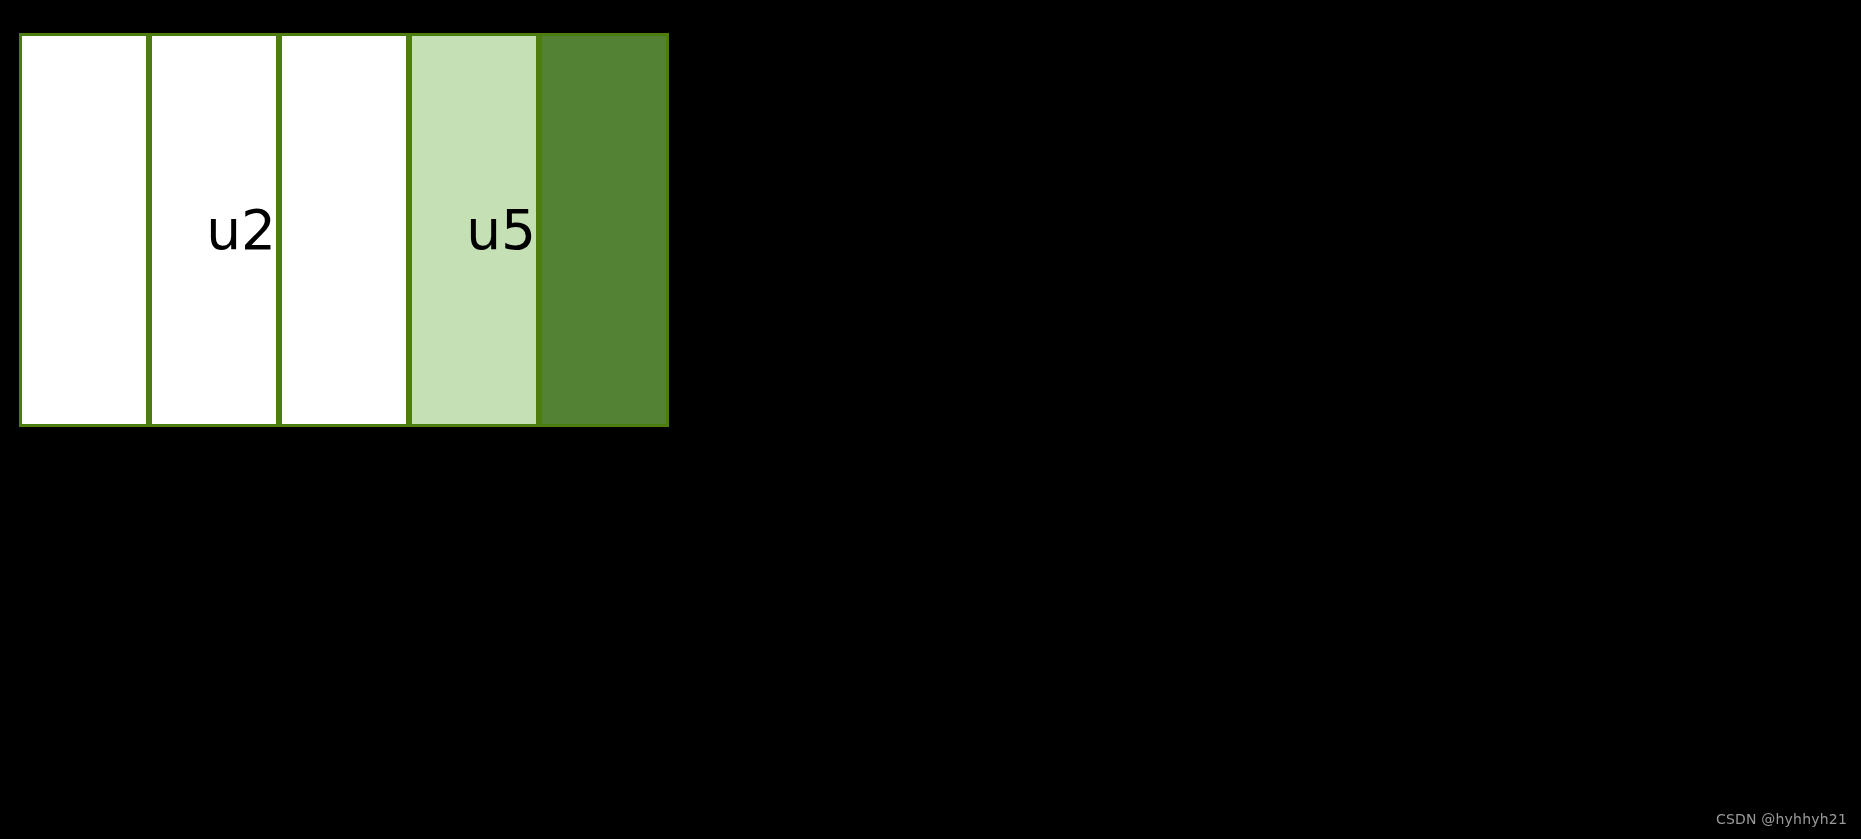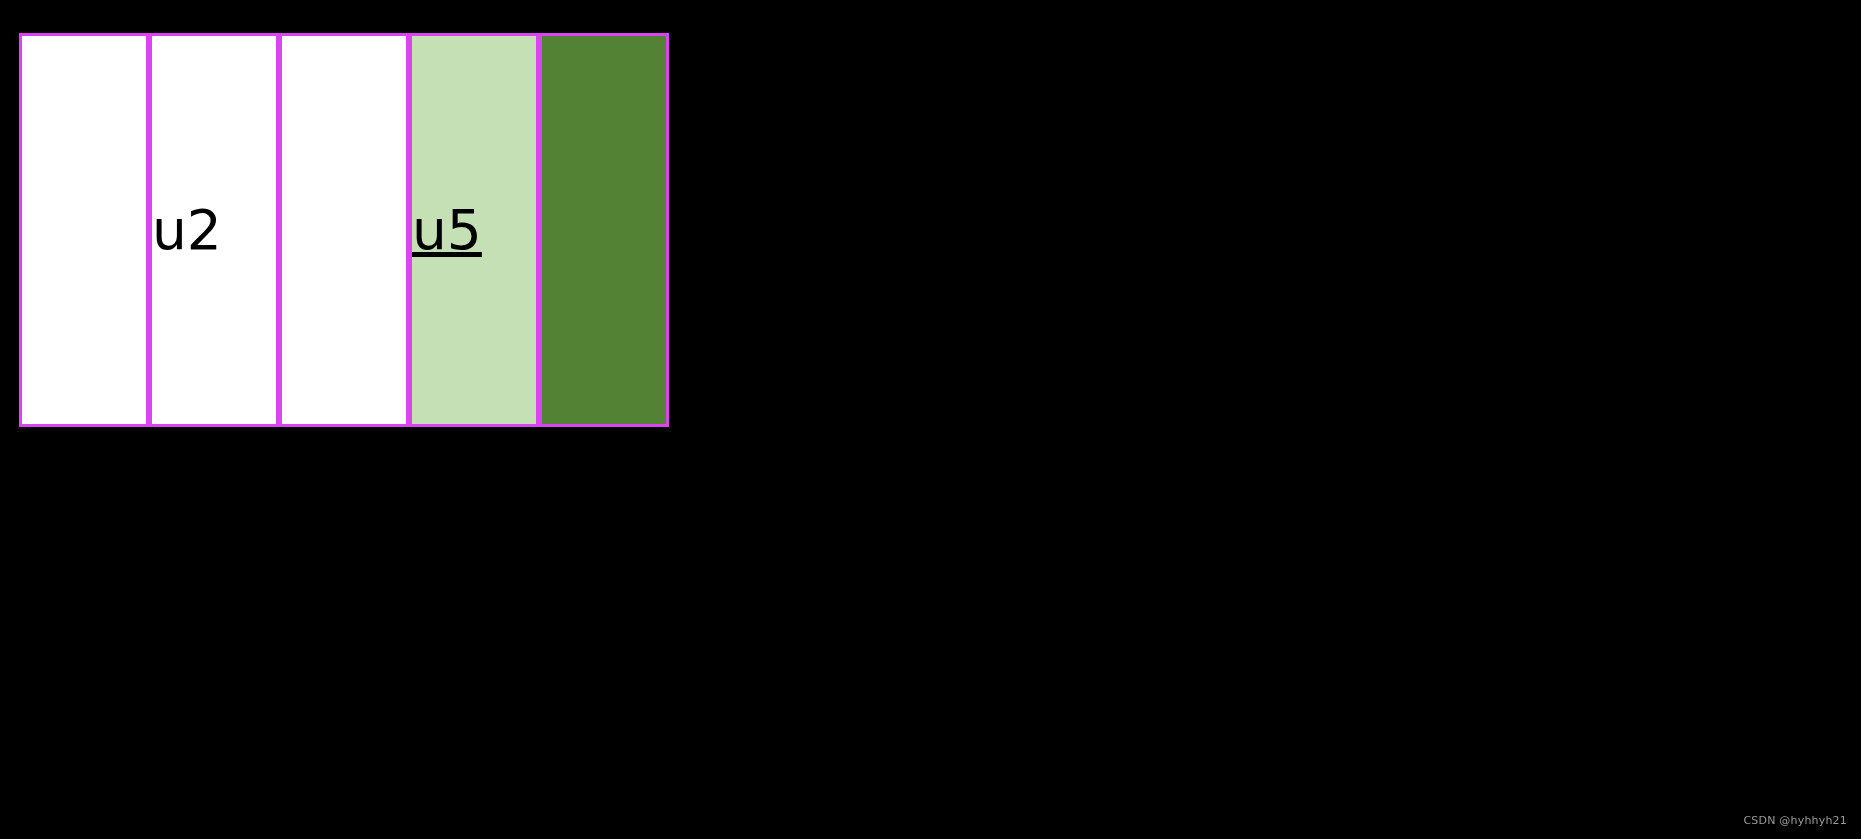--- a/index.html
+++ b/index.html
@@ -25,52 +25,52 @@
 
   table.matrix-grid {
     border-collapse: separate;
     border-spacing: 0;
     width: 650px;
     height: 394px;
     table-layout: fixed;
   }
 
   table.matrix-grid td {
-    border: 3px solid #d946ef;
+    border: 3px solid #4d7c0f;
     padding: 0;
     margin: 0;
-    text-align: left;
+    text-align: right;
     vertical-align: middle;
     font-size: 55px;
     font-weight: 400;
     color: #000000;
     line-height: 1;
     letter-spacing: 0px;
     width: 130px;
     height: 131px;
     box-sizing: border-box;
   }
 
   td.c-white  { background: #ffffff; }
-  td.c-light  { background: #c5e0b4; text-decoration: underline; }
+  td.c-light  { background: #c5e0b4; }
   td.c-dark   { background: #548235; }
 
   .cell-label {
     display: block;
     width: 100%;
     font-size: 55px;
     color: #000000;
   }
 
   #watermark {
     position: absolute;
     right: 14px;
     bottom: 12px;
     color: #9a9a9a;
-    font-size: 11px;
+    font-size: 14px;
     font-family: "DejaVu Sans", "Liberation Sans", sans-serif;
     letter-spacing: 0.2px;
     white-space: nowrap;
     user-select: none;
   }
 </style>
 </head>
 <body>
 
 <div id="grid-wrap">

